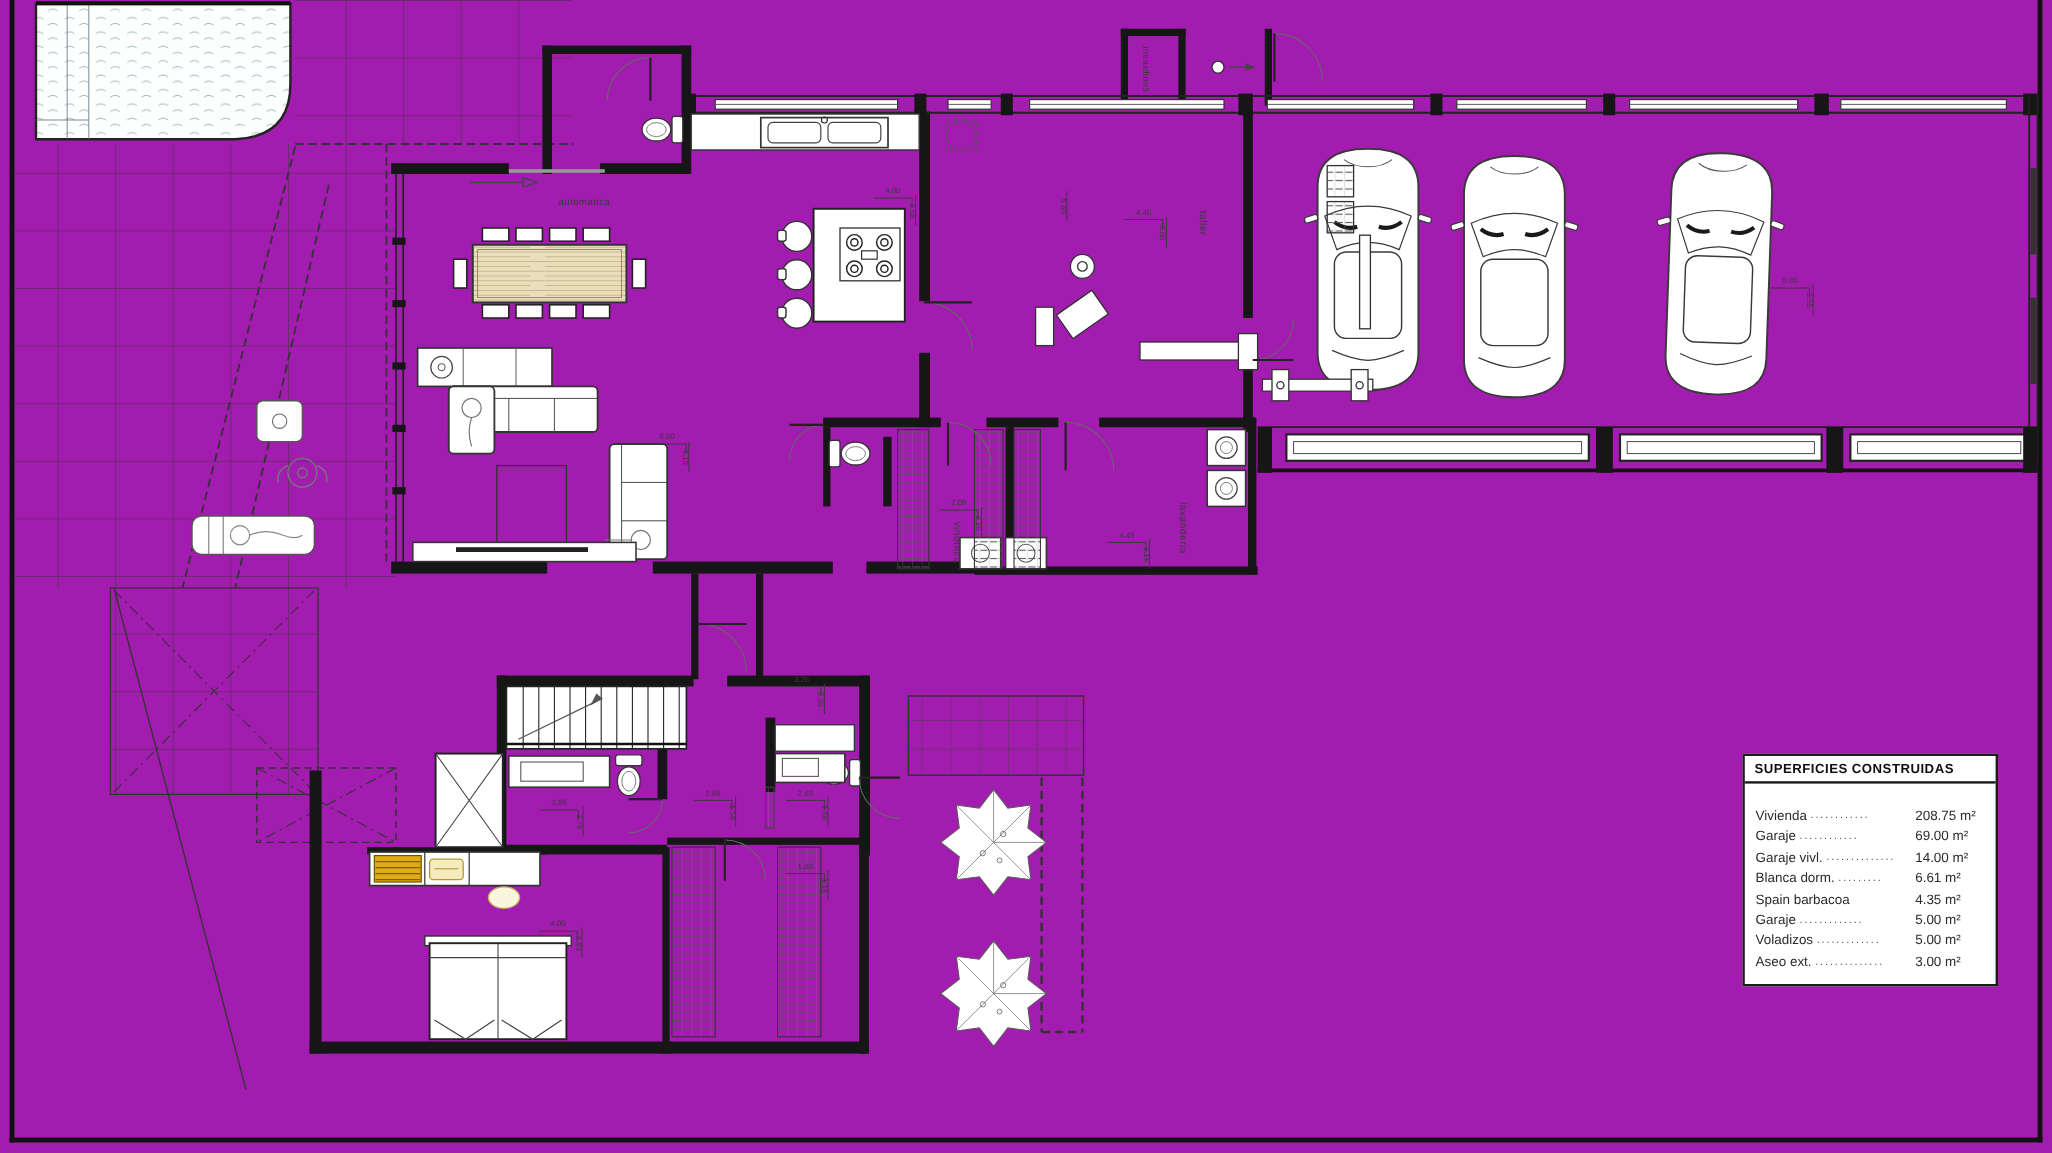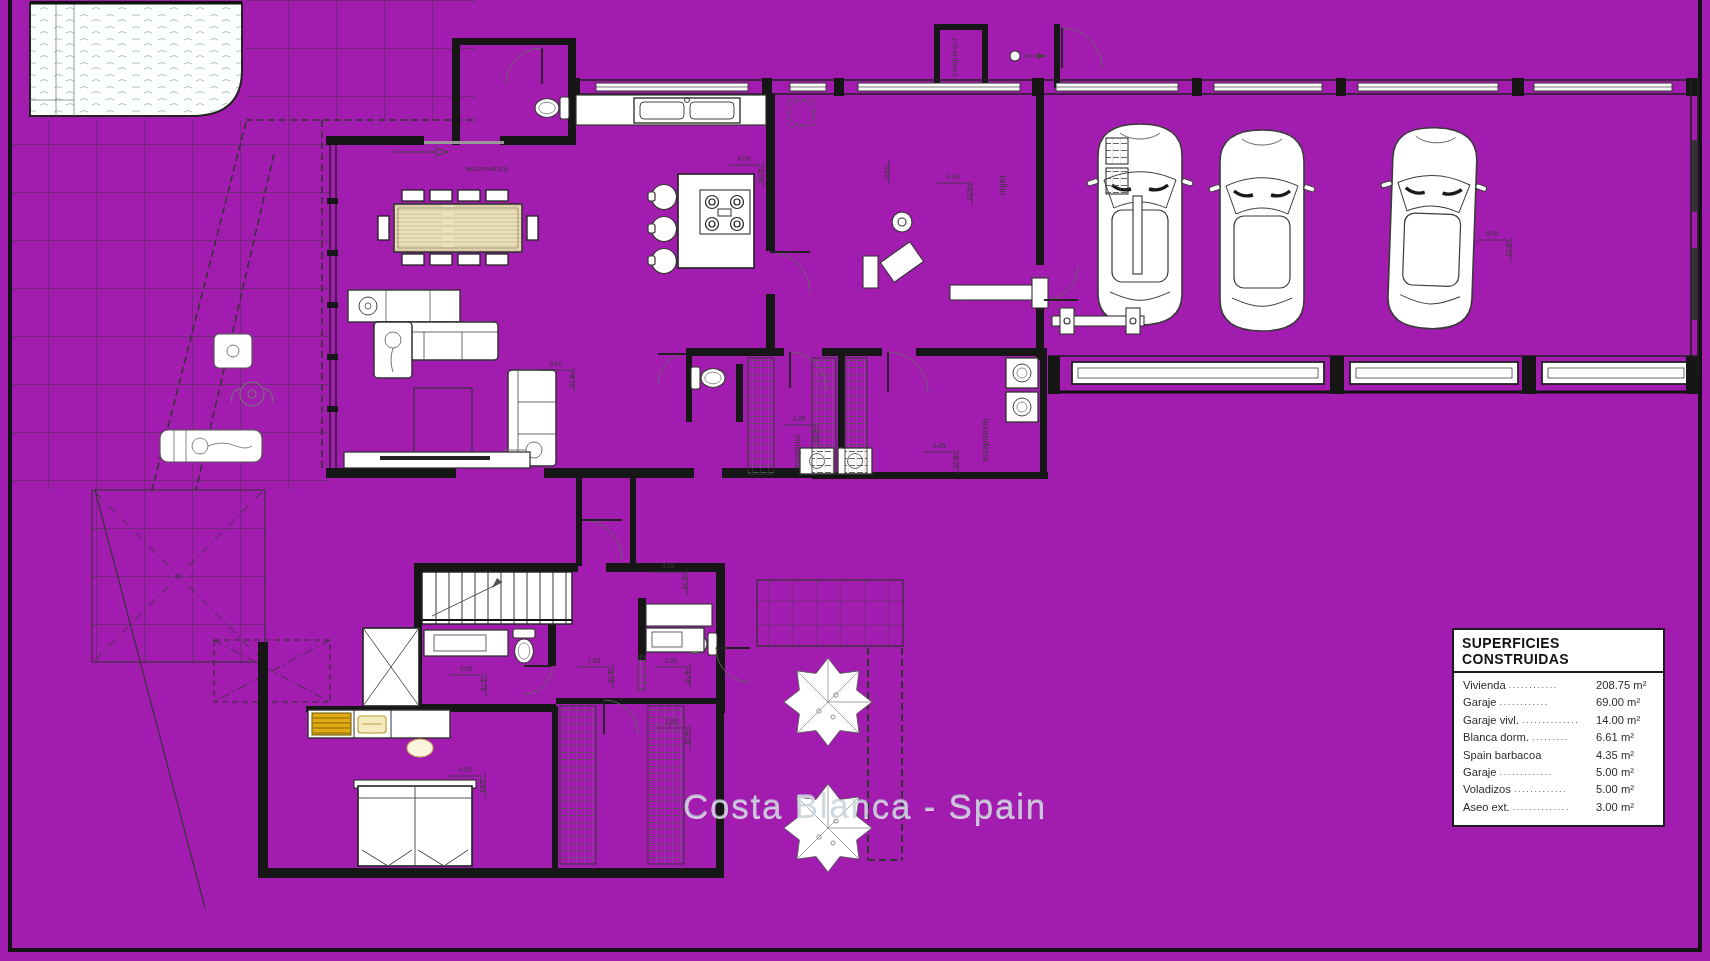--- a/index.html
+++ b/index.html
@@ -15,22 +15,22 @@
        color:rgba(164,183,196,.62);text-shadow:0 1px 0 rgba(255,255,255,.85), 0 -1px 0 rgba(140,162,176,.45);
        white-space:nowrap;pointer-events:none;}
   .wm2{position:absolute;left:590px;top:786px;width:550px;text-align:center;
        font-family:"Liberation Sans",sans-serif;font-size:35px;letter-spacing:.05em;
        color:rgba(176,192,204,.62);text-shadow:0 1px 0 rgba(255,255,255,.8);
        white-space:nowrap;pointer-events:none;}
   
   .areas{position:absolute;left:1452px;top:628px;width:209px;background:#fff;
          border:2.5px solid #1c1c1c;color:#222;}
   .areas-title{margin:0;padding:5px 8px 4px 8px;border-bottom:2.5px solid #1c1c1c;
-         font-size:14px;font-weight:bold;letter-spacing:.4px;color:#111;}
-  .areas-rows{padding:6px 0 7px 0;}
+         font-size:11px;font-weight:bold;letter-spacing:.4px;color:#111;}
+  .areas-rows{padding:21px 0 7px 0;}
   .arow{display:flex;align-items:baseline;padding:0 9px;height:17.4px;font-size:11.2px;}
   .arow .lbl{white-space:nowrap;color:#2b2b2b;}
   .arow .dots{flex:1;overflow:hidden;white-space:nowrap;color:#555;font-size:9px;
               letter-spacing:1.6px;margin:0 3px;transform:translateY(-1px);}
   .arow .val{white-space:nowrap;min-width:58px;text-align:left;color:#2b2b2b;}
 </style>
 </head>
 <body>
 
 <div class="sheet">
@@ -504,21 +504,20 @@
         <path class="dim-tick" d="M449 776H481V784"></path>
         <text x="480" y="786" class="dim-label" transform="rotate(90 480 786)">4.83</text>
         <path class="dim-tick" d="M485 773V798"></path>
         <text x="1492" y="236" class="dim-label">5.00</text>
         <path class="dim-tick" d="M1476 240H1508V248"></path>
         <text x="1506" y="250" class="dim-label" transform="rotate(90 1506 250)">2.55</text>
         <path class="dim-tick" d="M1511 237V262"></path>
       </g>
 </svg>
 
-<div class="wm2">Costa Blanca - Spain</div>
 
 <div class="areas">
   <div class="areas-title">SUPERFICIES CONSTRUIDAS</div>
   <div class="areas-rows" id="areas-rows">
         <div class="arow">
           <span class="lbl">Vivienda</span>
           <span class="dots">............</span>
           <span class="val">208.75 m²</span>
         </div>
         <div class="arow">

